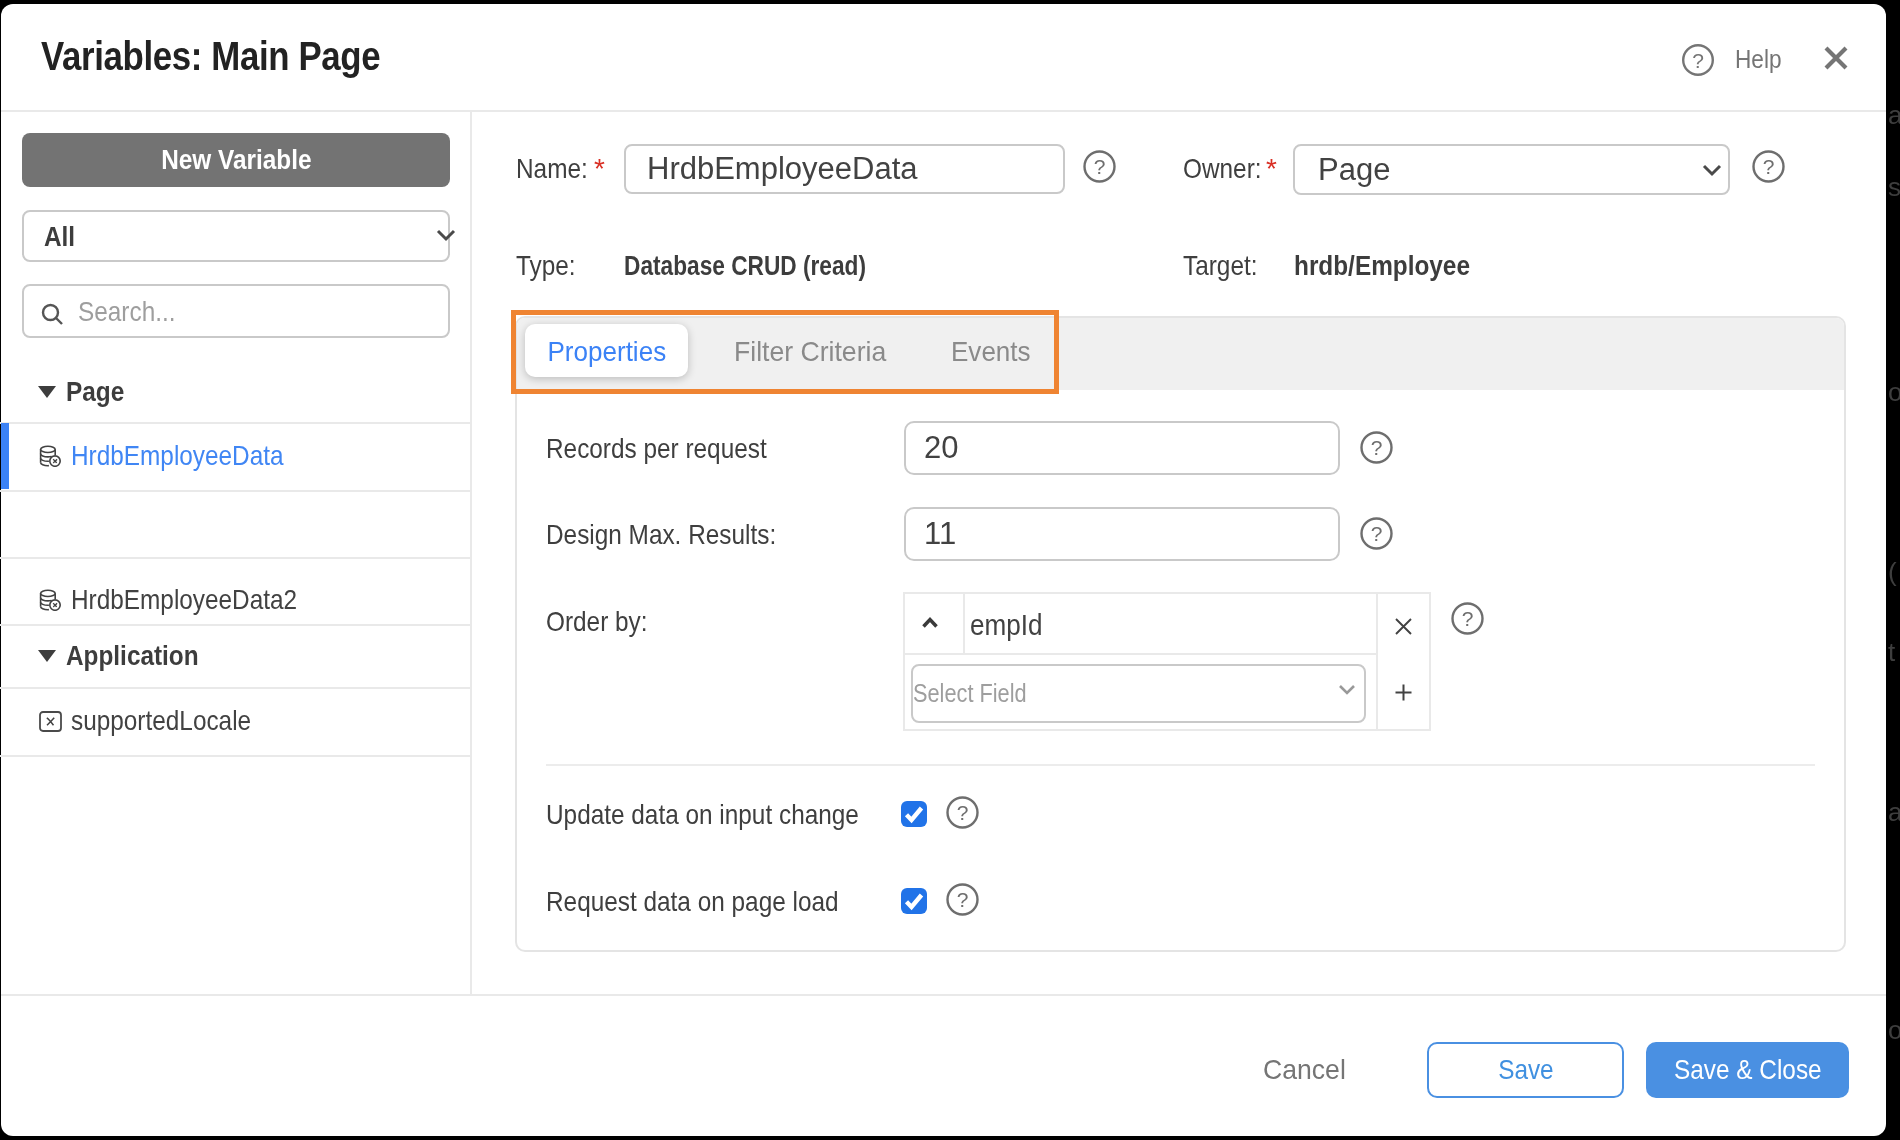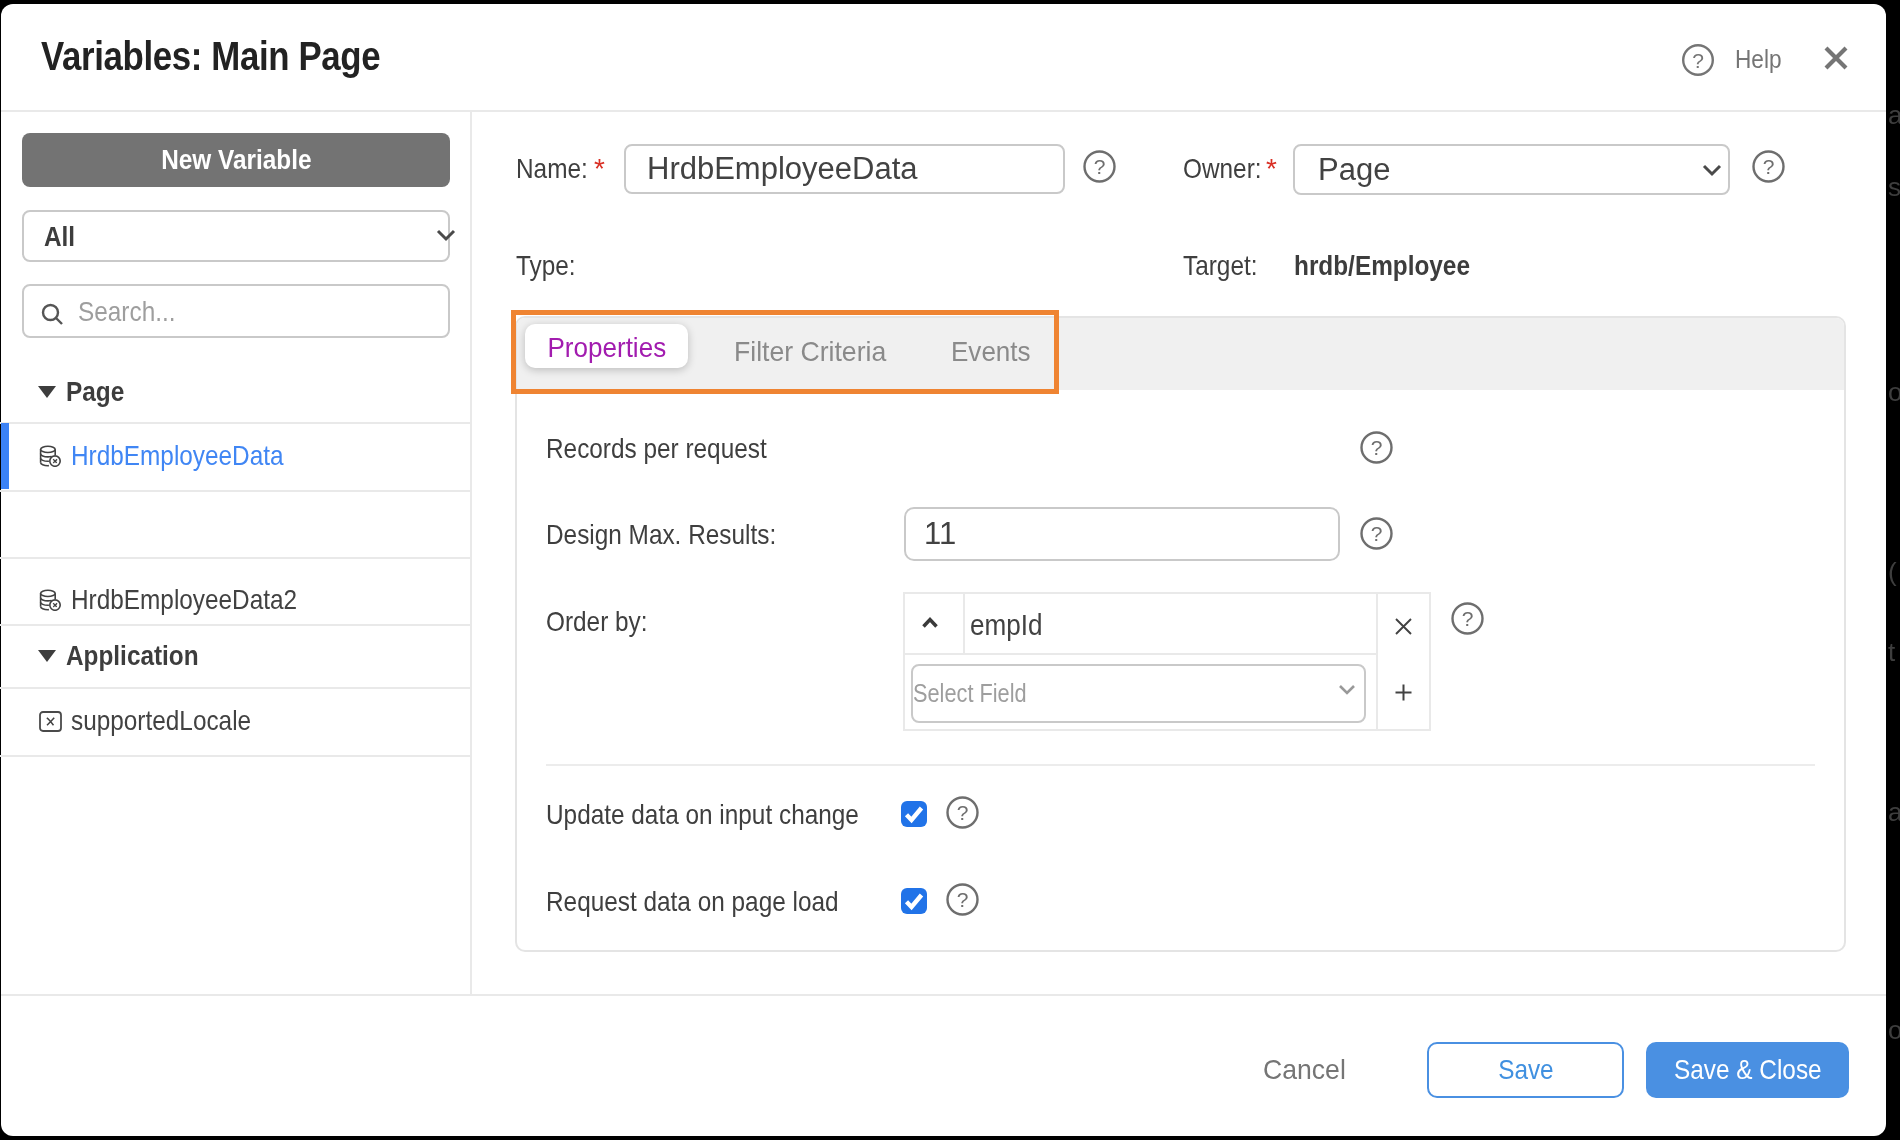--- a/index.html
+++ b/index.html
@@ -29,21 +29,21 @@
 .lbl { font-size:28px; color:#3f3f3f; }
 .bold { font-weight:700; color:#3d3d3d; }
 .ast { color:#d93025; font-size:28px; }
 .inputbox { position:absolute; border:2px solid #c9c9c9; border-radius:8px; background:#fff; display:flex; align-items:center; font-size:29px; color:#424242; }
 .qc { position:absolute; }
 
 
 #panel { left:515px; top:316px; width:1331px; height:636px; border:2px solid #e4e4e4; border-radius:10px; background:#fff; }
 #tabbar { left:517px; top:318px; width:1327px; height:72px; background:#f0f0f0; border-radius:8px 8px 0 0; }
 #orangeRect { left:511px; top:310px; width:548px; height:84px; border:5px solid #ef8432; }
-#propTab { left:525px; top:324px; width:163px; height:44px; background:#fff; border-radius:10px; box-shadow:0 2px 8px rgba(0,0,0,0.22); display:flex; align-items:center; justify-content:center; font-size:28px; color:#a21caf; padding-top:3px; }
+#propTab { left:525px; top:324px; width:163px; height:53px; background:#fff; border-radius:10px; box-shadow:0 2px 8px rgba(0,0,0,0.22); display:flex; align-items:center; justify-content:center; font-size:28px; color:#3b82f6; padding-top:3px; }
 .tabinactive { font-size:28px; color:#8a8a8a; }
 
 
 #obTable { left:903px; top:592px; width:528px; height:139px; border:2px solid #e9e9e9; }
 #obVert1 { left:963px; top:592px; height:61px; }
 #obVert2 { left:1376px; top:592px; height:139px; }
 #obHoriz { left:903px; top:653px; width:473px; }
 #sfBox { left:911px; top:664px; width:455px; height:59px; border:2px solid #c9c9c9; border-radius:8px; display:flex; align-items:center; font-size:25px; color:#9e9e9e; }
 
 
@@ -157,33 +157,35 @@
     </div>
   <svg class="abs" style="left:1702px; top:164px;" width="20" height="13" viewBox="0 0 20 13">
     <path d="M2 2 L10 10 L18 2" stroke="#4a4a4a" stroke-width="3" fill="none"></path>
   </svg>
   <svg class="abs" style="left:1752px; top:150px;" width="33" height="33" viewBox="0 0 33 33">
     <circle cx="16.5" cy="16.5" r="15" fill="none" stroke="#6e6e6e" stroke-width="2.4"></circle>
     <text x="16.5" y="24" font-size="21" fill="#6e6e6e" text-anchor="middle" font-family="Liberation Sans">?</text>
   </svg>
 
   <div class="txt lbl" style="left:516px; top:250px;"><span class="lnar">Type:</span></div>
+  <div class="txt lbl bold" style="left:624px; top:250px;"><span class="lnar" style="transform:scaleX(0.81);">Database CRUD (read)</span></div>
   <div class="txt lbl" style="left:1183px; top:250px;"><span class="lnar">Target:</span></div>
   <div class="txt lbl bold" style="left:1294px; top:250px;"><span class="lnar">hrdb/Employee</span></div>
 
   <div class="abs" id="panel"></div>
   <div class="abs" id="tabbar"></div>
   <div class="abs" id="orangeRect"></div>
   <div class="abs" id="propTab">
       <span class="cnar" style="transform:scaleX(0.93);">Properties</span>
     </div>
   <div class="txt tabinactive" style="left:734px; top:336px;"><span class="lnar" style="transform:scaleX(0.95);">Filter Criteria</span></div>
   <div class="txt tabinactive" style="left:951px; top:336px;"><span class="lnar" style="transform:scaleX(0.93);">Events</span></div>
 
   <div class="txt lbl" style="left:546px; top:433px;"><span class="lnar">Records per request</span></div>
+  <div class="inputbox" style="left:904px; top:421px; width:436px; height:54px; padding-left:18px; border-radius:10px; font-size:31px;">20</div>
   <svg class="qc" style="left:1360px; top:431px;" width="33" height="33" viewBox="0 0 33 33">
     <circle cx="16.5" cy="16.5" r="15" fill="none" stroke="#6e6e6e" stroke-width="2.4"></circle>
     <text x="16.5" y="24" font-size="21" fill="#6e6e6e" text-anchor="middle" font-family="Liberation Sans">?</text>
   </svg>
 
   <div class="txt lbl" style="left:546px; top:519px;"><span class="lnar">Design Max. Results:</span></div>
   <div class="inputbox" style="left:904px; top:507px; width:436px; height:54px; padding-left:18px; border-radius:10px; font-size:31px;">11</div>
   <svg class="qc" style="left:1360px; top:517px;" width="33" height="33" viewBox="0 0 33 33">
     <circle cx="16.5" cy="16.5" r="15" fill="none" stroke="#6e6e6e" stroke-width="2.4"></circle>
     <text x="16.5" y="24" font-size="21" fill="#6e6e6e" text-anchor="middle" font-family="Liberation Sans">?</text>

